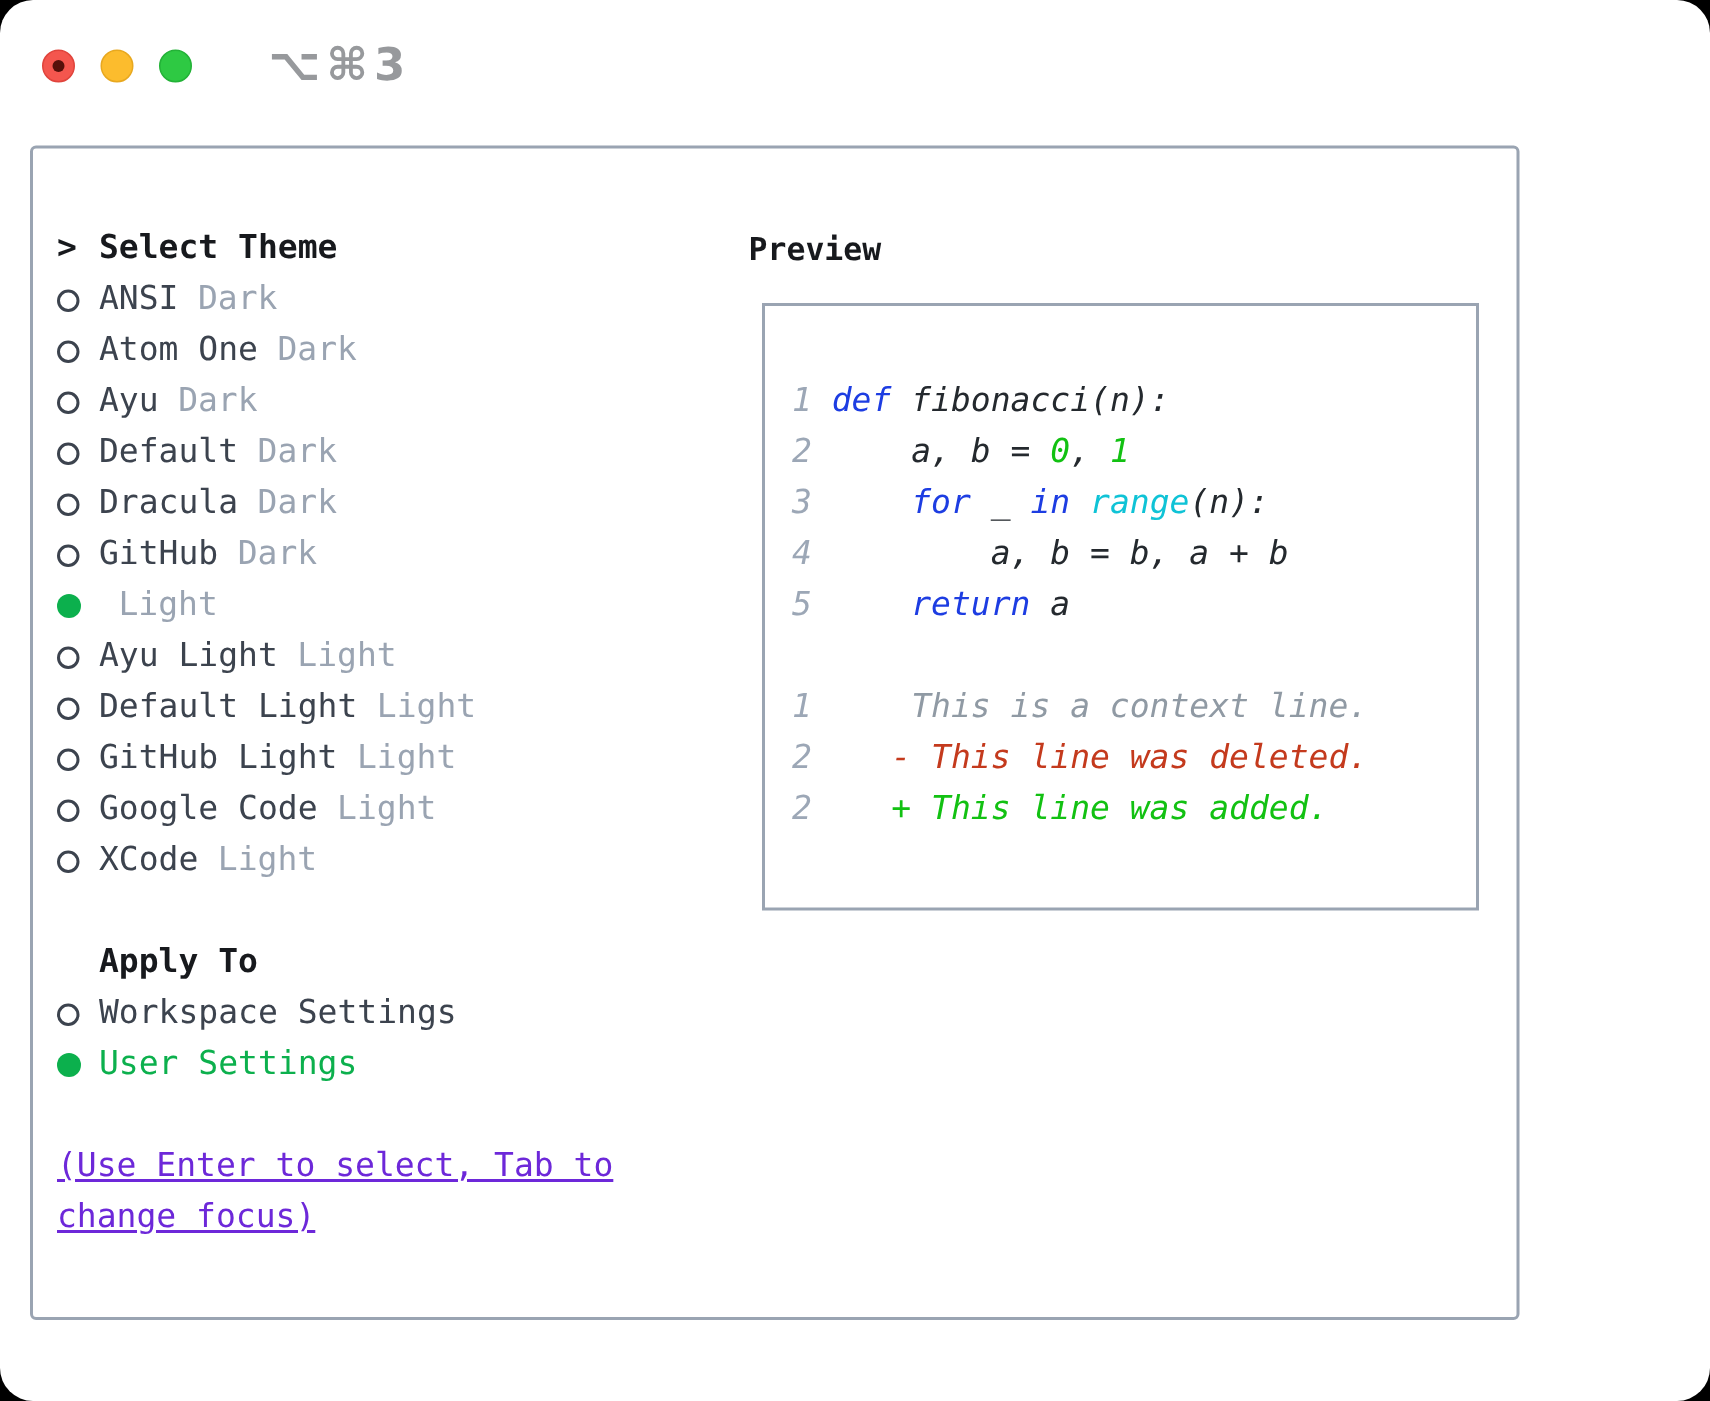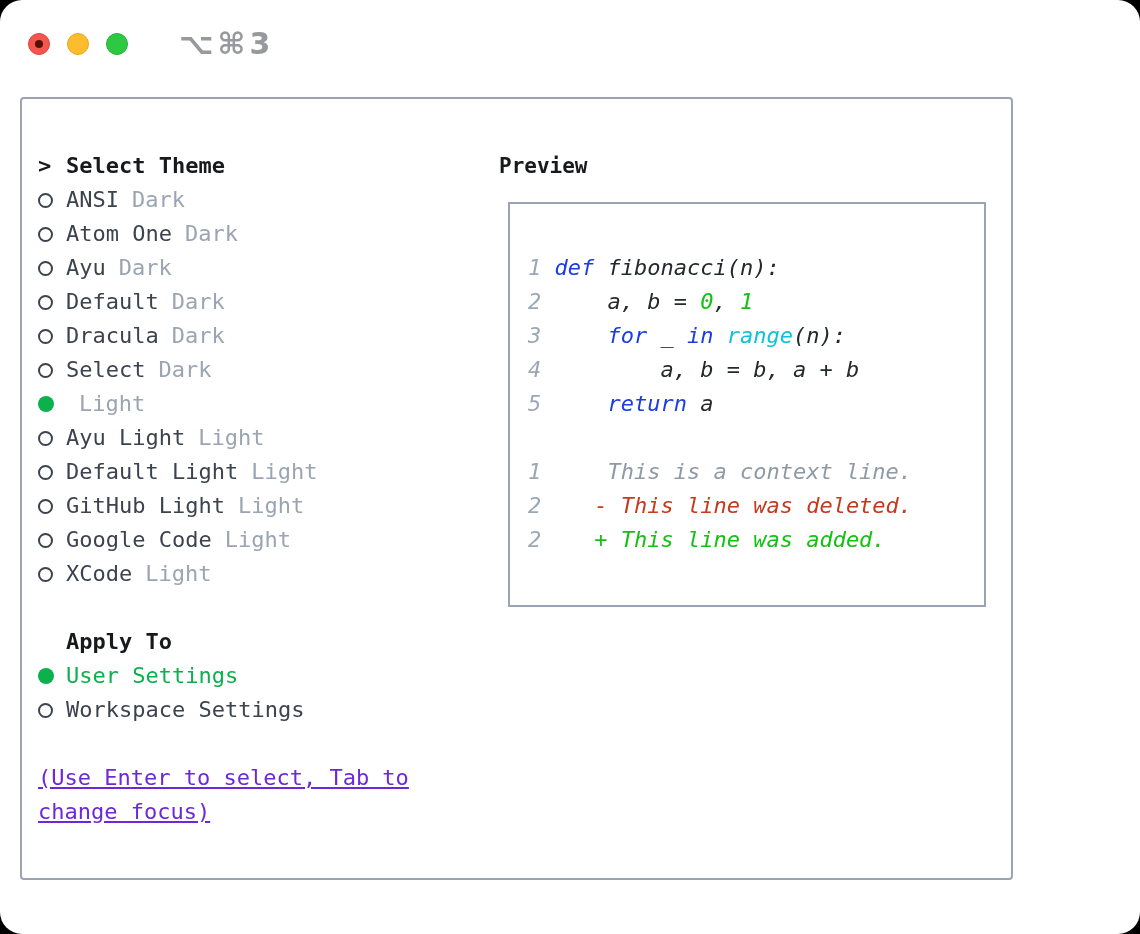--- a/index.html
+++ b/index.html
@@ -139,36 +139,36 @@
     <div class="row">
       <span class="marker prompt">&gt;</span>
       <span class="header-text">Select Theme</span>
     </div>
     <div id="theme-list">
         <div class="row"><span class="marker"><span class="circle"></span></span><span class="name">ANSI</span><span class="tag">Dark</span></div>
         <div class="row"><span class="marker"><span class="circle"></span></span><span class="name">Atom One</span><span class="tag">Dark</span></div>
         <div class="row"><span class="marker"><span class="circle"></span></span><span class="name">Ayu</span><span class="tag">Dark</span></div>
         <div class="row"><span class="marker"><span class="circle"></span></span><span class="name">Default</span><span class="tag">Dark</span></div>
         <div class="row"><span class="marker"><span class="circle"></span></span><span class="name">Dracula</span><span class="tag">Dark</span></div>
-        <div class="row"><span class="marker"><span class="circle"></span></span><span class="name">Select</span><span class="tag">Dark</span></div>
+        <div class="row"><span class="marker"><span class="circle"></span></span><span class="name">GitHub</span><span class="tag">Dark</span></div>
         <div class="row"><span class="marker"><span class="circle selected"></span></span><span class="tag">Light</span></div>
         <div class="row"><span class="marker"><span class="circle"></span></span><span class="name">Ayu Light</span><span class="tag">Light</span></div>
         <div class="row"><span class="marker"><span class="circle"></span></span><span class="name">Default Light</span><span class="tag">Light</span></div>
         <div class="row"><span class="marker"><span class="circle"></span></span><span class="name">GitHub Light</span><span class="tag">Light</span></div>
         <div class="row"><span class="marker"><span class="circle"></span></span><span class="name">Google Code</span><span class="tag">Light</span></div>
         <div class="row"><span class="marker"><span class="circle"></span></span><span class="name">XCode</span><span class="tag">Light</span></div>
       </div>
     <div class="row spacer"></div>
     <div class="row">
       <span class="marker"></span>
       <span class="header-text">Apply To</span>
     </div>
     <div id="apply-list">
+        <div class="row"><span class="marker"><span class="circle"></span></span><span class="name">Workspace Settings</span></div>
         <div class="row"><span class="marker"><span class="circle selected"></span></span><span class="name selected">User Settings</span></div>
-        <div class="row"><span class="marker"><span class="circle"></span></span><span class="name">Workspace Settings</span></div>
       </div>
     <div class="row spacer"></div>
     <div class="help">(Use Enter to select, Tab to change focus)</div>
   </div>
 
   <div class="preview-head">Preview</div>
 
   <div class="preview-box">
     <div id="code">
         <div class="code-line"><span class="ln">1</span><span class="tok-kw">def</span><span class="tok-plain"> fibonacci(n):</span></div>

